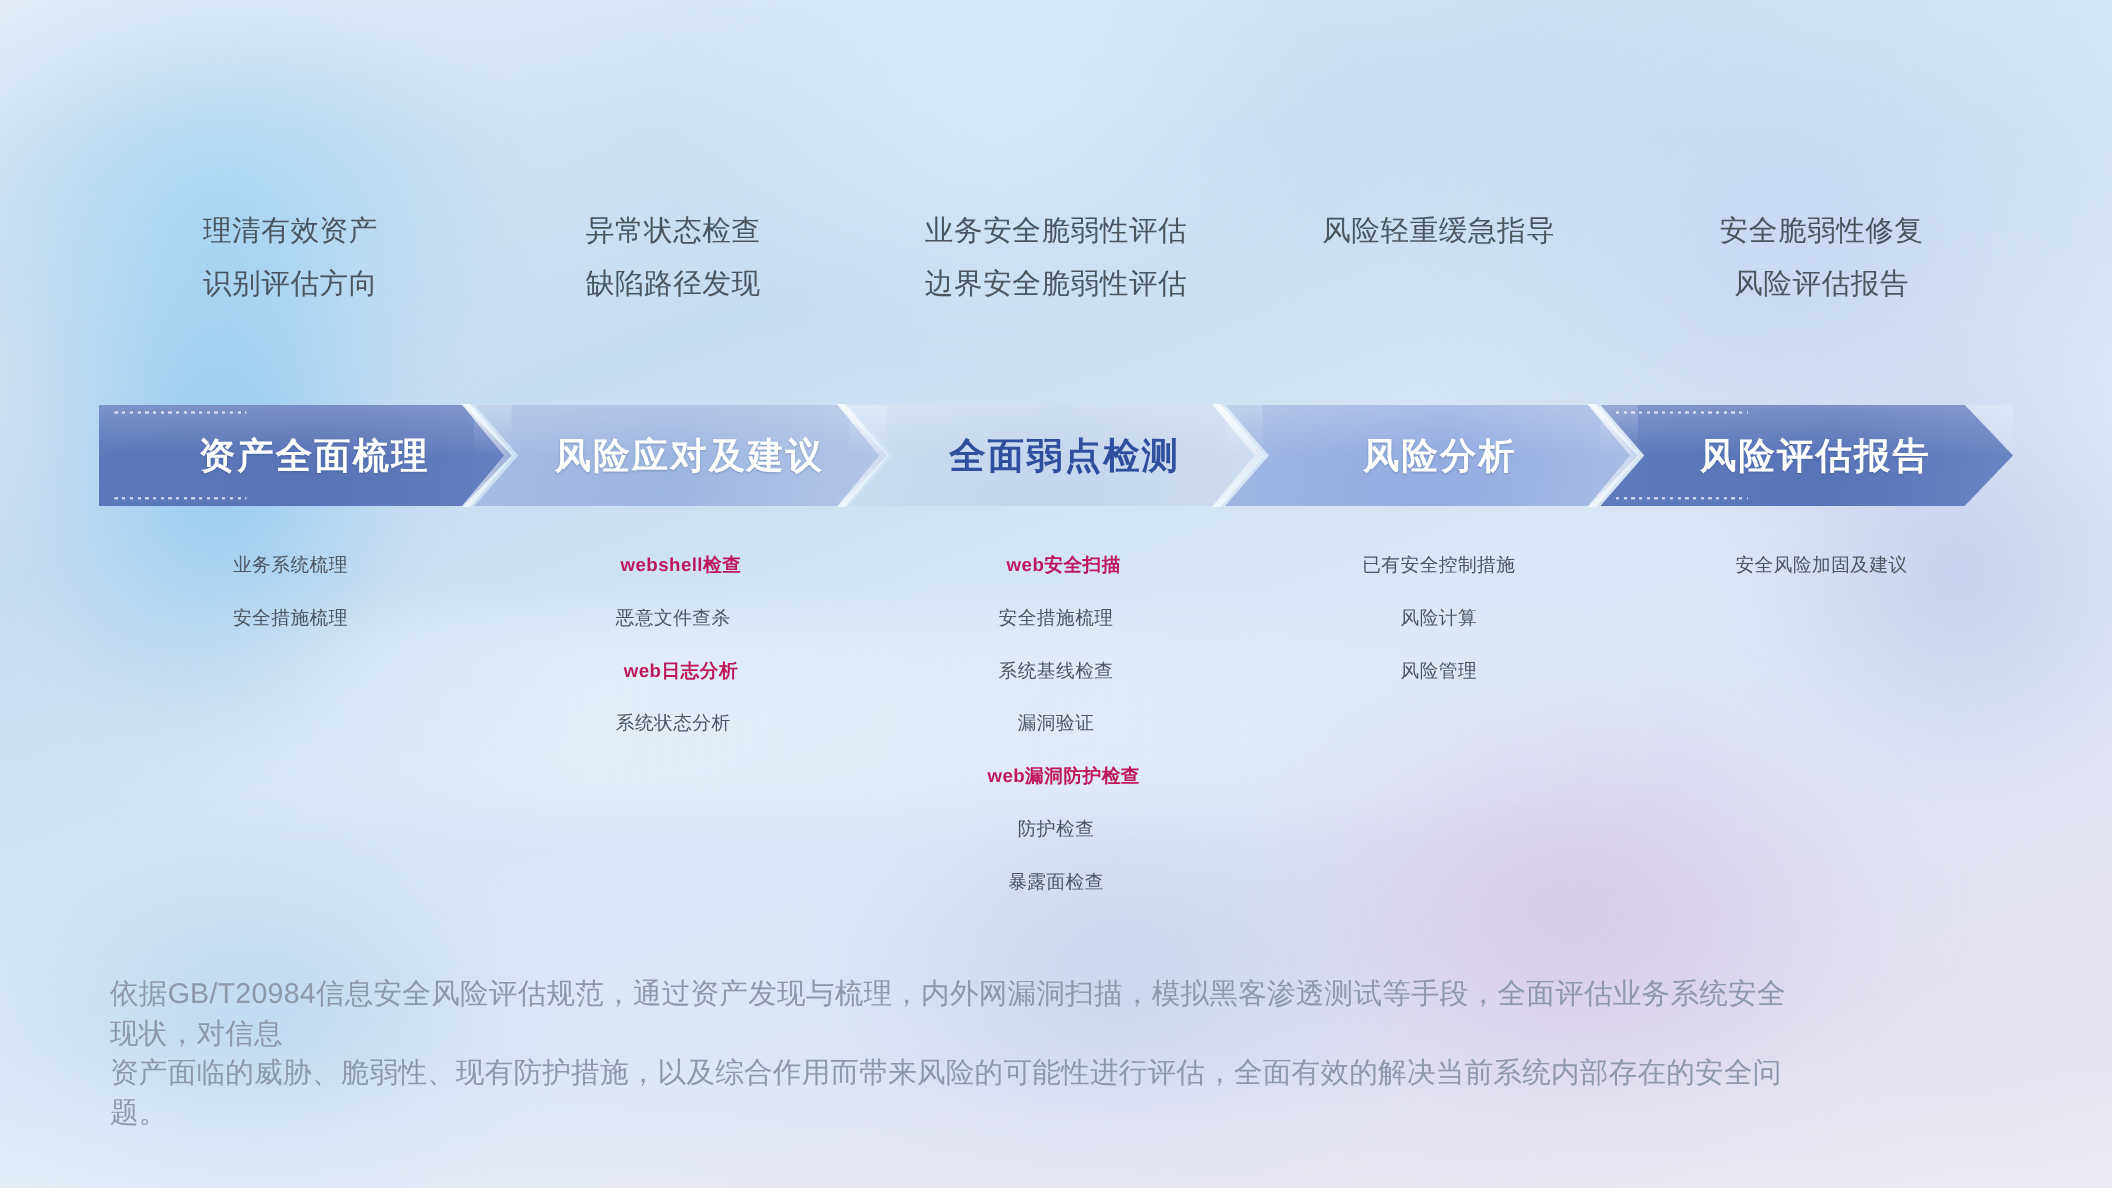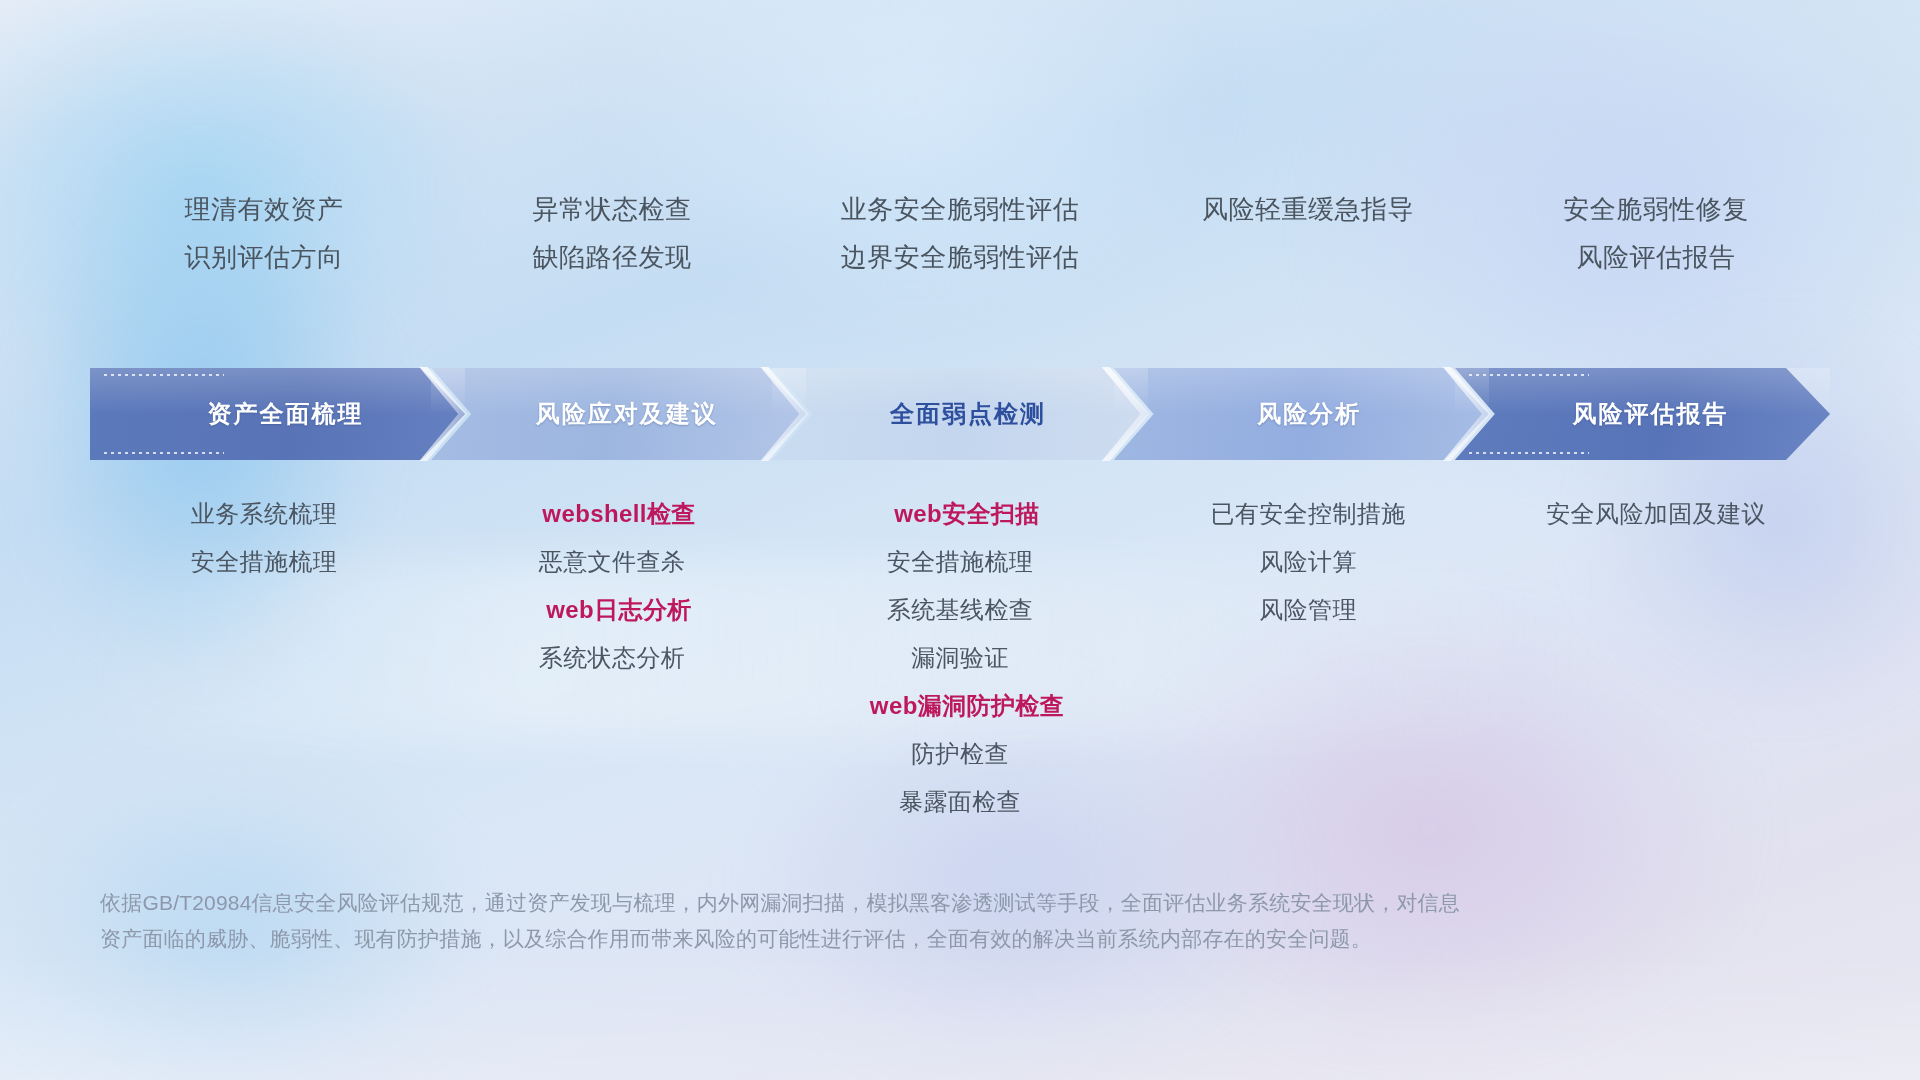--- a/index.html
+++ b/index.html
@@ -129,21 +129,21 @@
     clip-path:polygon(0 0, calc(100% - 44px) 0, 100% 50%, calc(100% - 44px) 100%, 0 100%);
   }
   .seg.notch .shape {
     -webkit-clip-path:polygon(0 0, calc(100% - 44px) 0, 100% 50%, calc(100% - 44px) 100%, 0 100%, 40px 50%);
     clip-path:polygon(0 0, calc(100% - 44px) 0, 100% 50%, calc(100% - 44px) 100%, 0 100%, 40px 50%);
   }
 
   .seg .label {
     position:relative;
     z-index:5;
-    font-size:24px;
+    font-size:33px;
     font-weight:bold;
     letter-spacing:2px;
     white-space:nowrap;
     padding-left:16px;
     text-align:center;
   }
   .seg .gloss {
     position:absolute; z-index:4; left:0; right:0; top:0; height:50%;
     background:linear-gradient(180deg, rgba(255,255,255,.20), rgba(255,255,255,0));
     pointer-events:none;
@@ -172,33 +172,33 @@
     position:absolute; z-index:6; left:14px; width:120px; height:2px;
     background:repeating-linear-gradient(90deg, rgba(255,255,255,.75) 0 3px, rgba(255,255,255,0) 3px 7px);
     pointer-events:none;
   }
   .dotted-top { top:6px; }
   .dotted-bot { bottom:6px; }
 
   
   #botRow { top:490px; align-items:flex-start; }
   .botLine {
-    font-size:24px;
+    font-size:17px;
     line-height:48px;
     color:#4b5662;
     letter-spacing:.4px;
     white-space:nowrap;
   }
   .botLine.strong { font-weight:bold; color:#be185d;margin-left:14px; }
 
   
   #footer {
     position:absolute;
     left:100px; top:885px; width:1530px;
-    font-size:21px;
+    font-size:26px;
     line-height:36px;
     color:#8d98ab;
     letter-spacing:.2px;
   }
   #footer p { text-align:left; }
 </style>
 </head>
 <body>
 
 <div id="bg">

